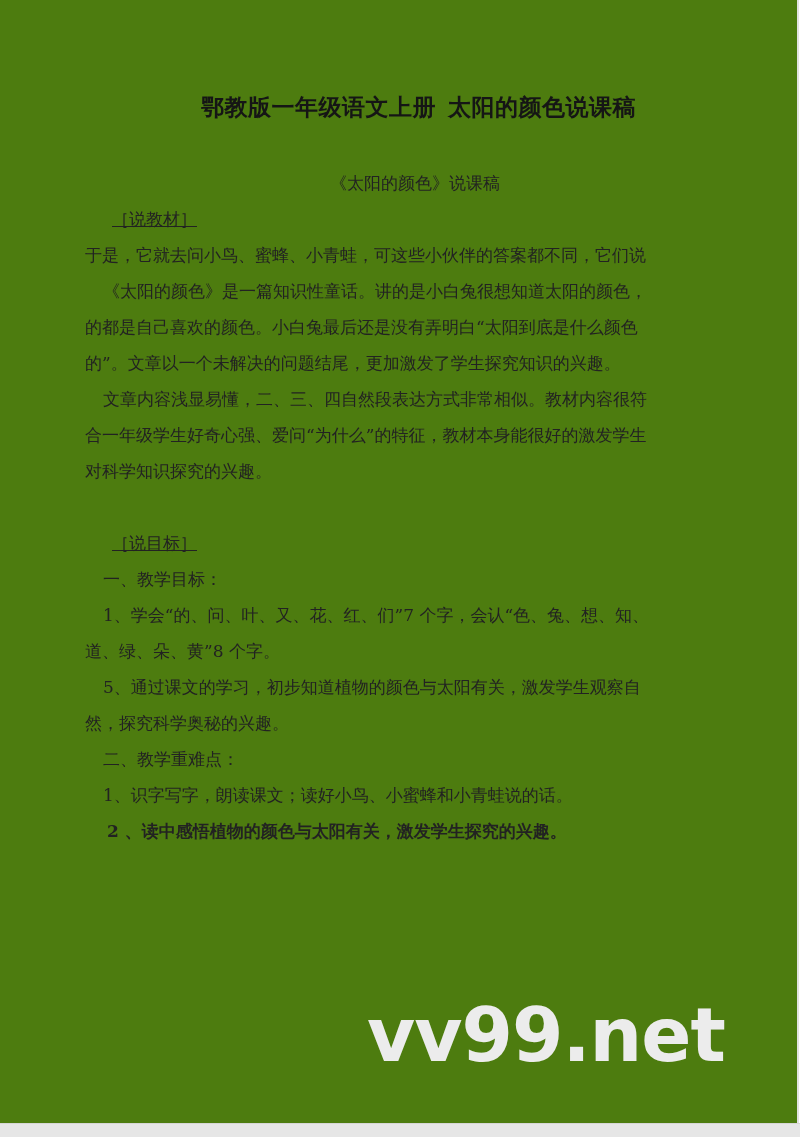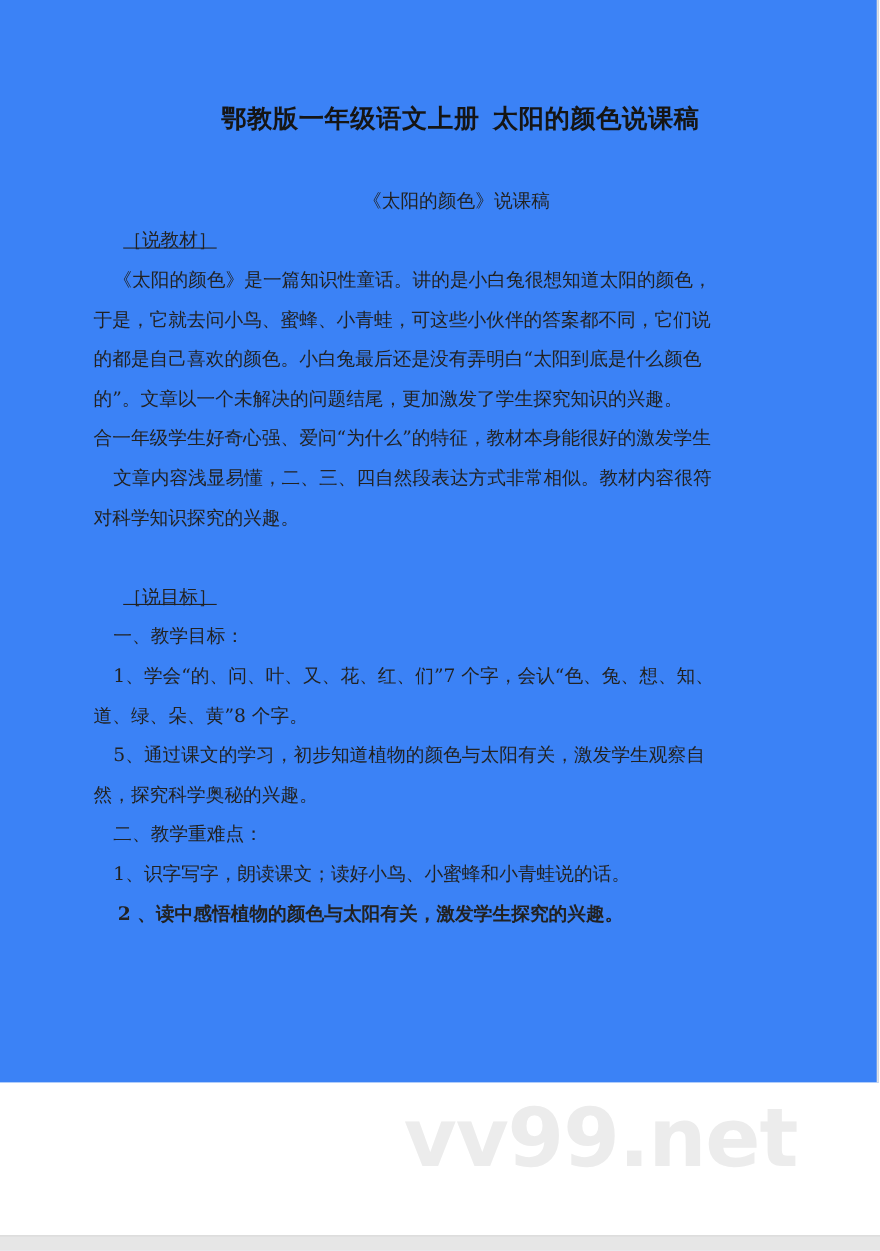--- a/index.html
+++ b/index.html
@@ -13,22 +13,22 @@
     body {
       position: relative;
       font-family: "DejaVu Serif", "Liberation Serif", serif;
       color: #1e1e1e;
     }
     .page {
       position: absolute;
       left: 0;
       top: 0;
       width: 797px;
-      height: 984px;
-      background: #3b82f6;
+      height: 1123px;
+      background: #4d7c0f;
       border-right: 2px solid #e2e2e2;
     }
     .bottom-band {
       position: absolute;
       left: 0;
       top: 1123px;
       width: 800px;
       height: 14px;
       background: #e6e6e6;
       border-top: 1px solid #d6d6d6;
@@ -84,29 +84,29 @@
   <div class="title">
     <span>鄂教版一年级语文上册</span><span class="gap"></span><span>太阳的颜色说课稿</span>
   </div>
 
   <div class="body-text">
     <span class="line ind-sub">《太阳的颜色》说课稿</span>
 
     <span class="line ind-head">［说教材］</span>
 
     <div>
+      <span class="line">于是，它就去问小鸟、蜜蜂、小青蛙，可这些小伙伴的答案都不同，它们说</span>
       <span class="line ind-para">《太阳的颜色》是一篇知识性童话。讲的是小白兔很想知道太阳的颜色，</span>
-      <span class="line">于是，它就去问小鸟、蜜蜂、小青蛙，可这些小伙伴的答案都不同，它们说</span>
       <span class="line">的都是自己喜欢的颜色。小白兔最后还是没有弄明白“太阳到底是什么颜色</span>
       <span class="line">的”。文章以一个未解决的问题结尾，更加激发了学生探究知识的兴趣。</span>
     </div>
 
     <div>
+      <span class="line ind-para">文章内容浅显易懂，二、三、四自然段表达方式非常相似。教材内容很符</span>
       <span class="line">合一年级学生好奇心强、爱问“为什么”的特征，教材本身能很好的激发学生</span>
-      <span class="line ind-para">文章内容浅显易懂，二、三、四自然段表达方式非常相似。教材内容很符</span>
       <span class="line">对科学知识探究的兴趣。</span>
     </div>
 
     <div class="blank"></div>
 
     <span class="line ind-head">［说目标］</span>
 
     <span class="line ind-num">一、教学目标：</span>
 
     <div>

